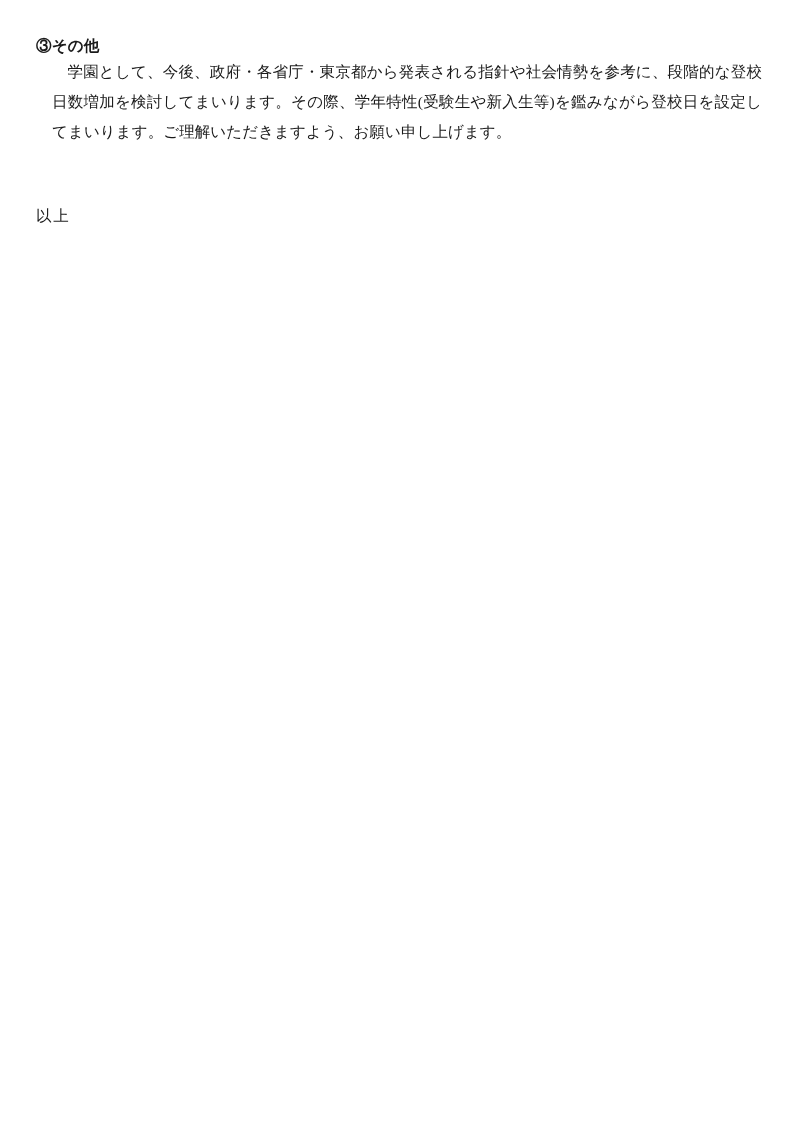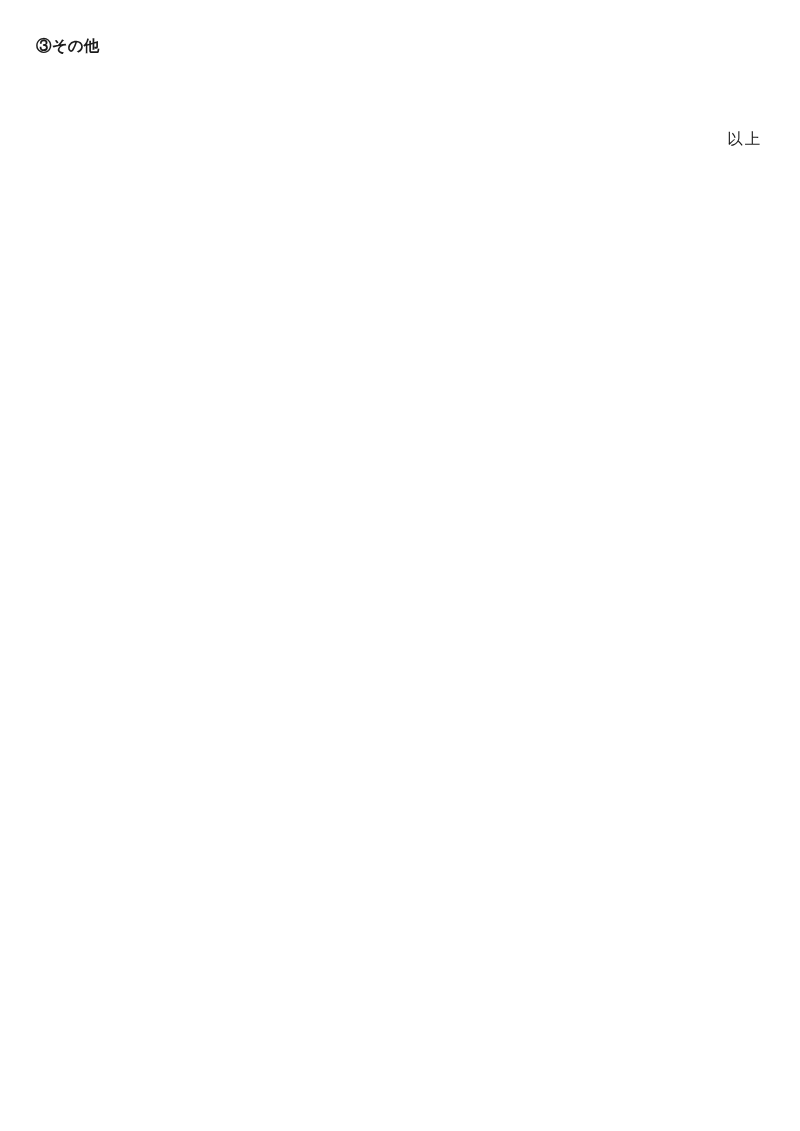--- a/index.html
+++ b/index.html
@@ -18,21 +18,21 @@
   .page {
     width: 800px;
     height: 1131px;
     box-sizing: border-box;
     padding: 34px 36px 0 36px;
     position: relative;
   }
   .section-heading {
     font-size: 15.5px;
     line-height: 1.5;
-    margin: 0 0 13px 0;
+    margin: 0 0 0 0;
     letter-spacing: 0.01em;
     font-family: Liberation Serif, serif;
   }
   .para {
     font-size: 15.5px;
     line-height: 1.92;
     margin: 0;
     text-align: justify;
     text-justify: inter-ideograph;
     padding-left: 16px;
@@ -40,35 +40,36 @@
     text-indent: 1em;
     letter-spacing: 0.005em;
   }
   .spacer-line {
     height: 29px;
   }
   .closing {
     font-size: 15.5px;
     line-height: 1.92;
     margin: 0;
-    text-align: right;
+    text-align: left;
     padding-right: 2px;
     letter-spacing: 0.12em;
   }
   .closing-wrap {
     margin-top: 25px;
   }
 </style>
 </head>
 <body>
 
 <div class="page">
 
   <h1 class="section-heading">③その他</h1>
 
+  <p class="para">学園として、今後、政府・各省庁・東京都から発表される指針や社会情勢を参考に、段階的な登校日数増加を検討してまいります。その際、学年特性(受験生や新入生等)を鑑みながら登校日を設定してまいります。ご理解いただきますよう、お願い申し上げます。</p>
 
   <div class="spacer-line"></div>
 
 
   <div class="closing-wrap">
     <p class="closing">以上</p>
   </div>
 
 </div>
 

